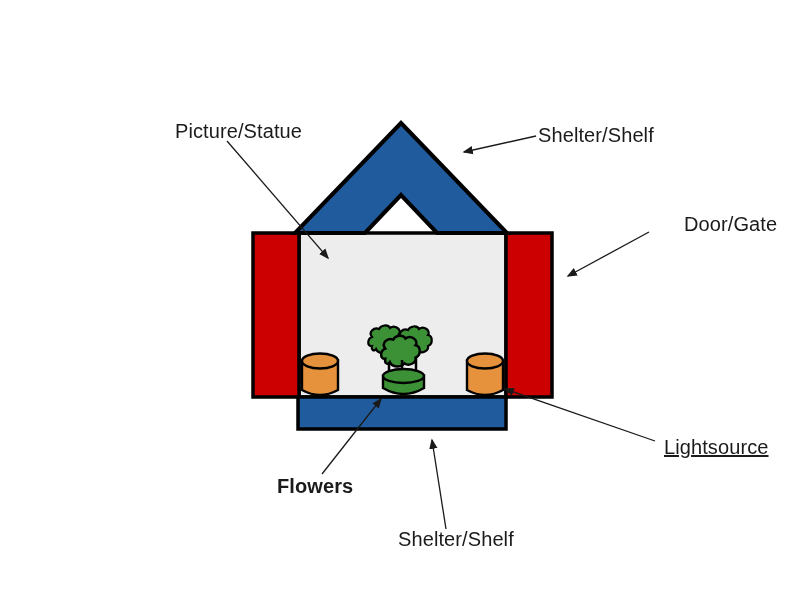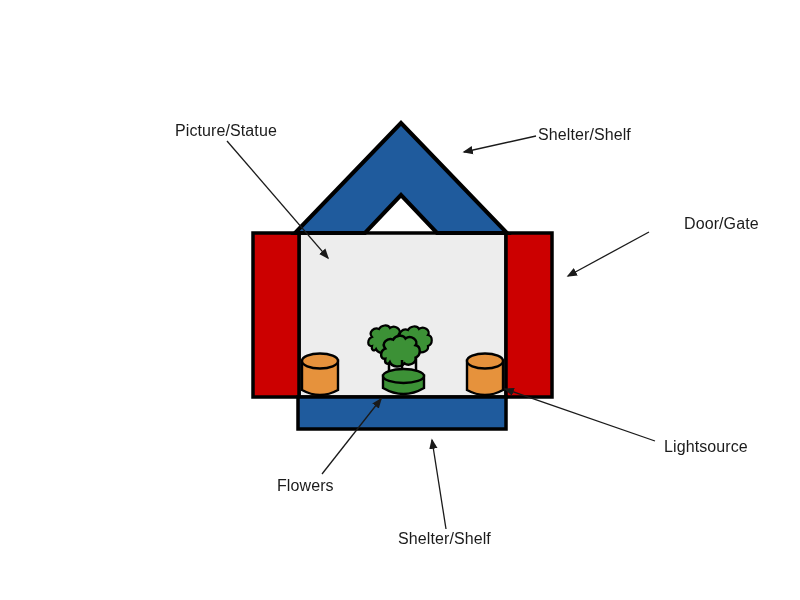--- a/index.html
+++ b/index.html
@@ -17,21 +17,21 @@
   }
   .stage svg {
     position: absolute;
     left: 0;
     top: 0;
     width: 800px;
     height: 600px;
   }
   .diagram-label {
     position: absolute;
-    font-size: 16px;
+    font-size: 20px;
     line-height: 18px;
     color: #1b1b1b;
     white-space: nowrap;
     letter-spacing: 0.1px;
   }
   .outline-thick { stroke: #000000; stroke-width: 4; }
   .outline-shape { stroke: #000000; stroke-width: 3.5; }
   .outline-md    { stroke: #000000; stroke-width: 2.4; }
   .outline-cloud { stroke: #000000; stroke-width: 2.2; }
   .stem-line     { stroke: #000000; stroke-width: 2.5; }
@@ -87,19 +87,19 @@
     <line x1="322" y1="474" x2="381" y2="399" marker-end="url(#arrowhead)" class="arrow-line" stroke="#1a1a1a"></line>
     <line x1="446" y1="529" x2="432" y2="440" marker-end="url(#arrowhead)" class="arrow-line" stroke="#1a1a1a"></line>
   </svg>
 
   <div class="diagram-label" style="left:175px; top:122px;">Picture/Statue</div>
 
   <div class="diagram-label" style="left:538px; top:126px;">Shelter/Shelf</div>
 
   <div class="diagram-label" style="left:684px; top:215px;">Door/Gate</div>
 
-  <div class="diagram-label" style="left:664px; top:438px;">Lightsource</div>
+  <div class="diagram-label" style="left:664px; top:438px;text-decoration:underline;">Lightsource</div>
 
-  <div class="diagram-label" style="left:277px; top:477px;">Flowers</div>
+  <div class="diagram-label" style="left:277px; top:477px;font-weight:bold;">Flowers</div>
 
   <div class="diagram-label" style="left:398px; top:530px;">Shelter/Shelf</div>
 
 </div>
 
 </body></html>

